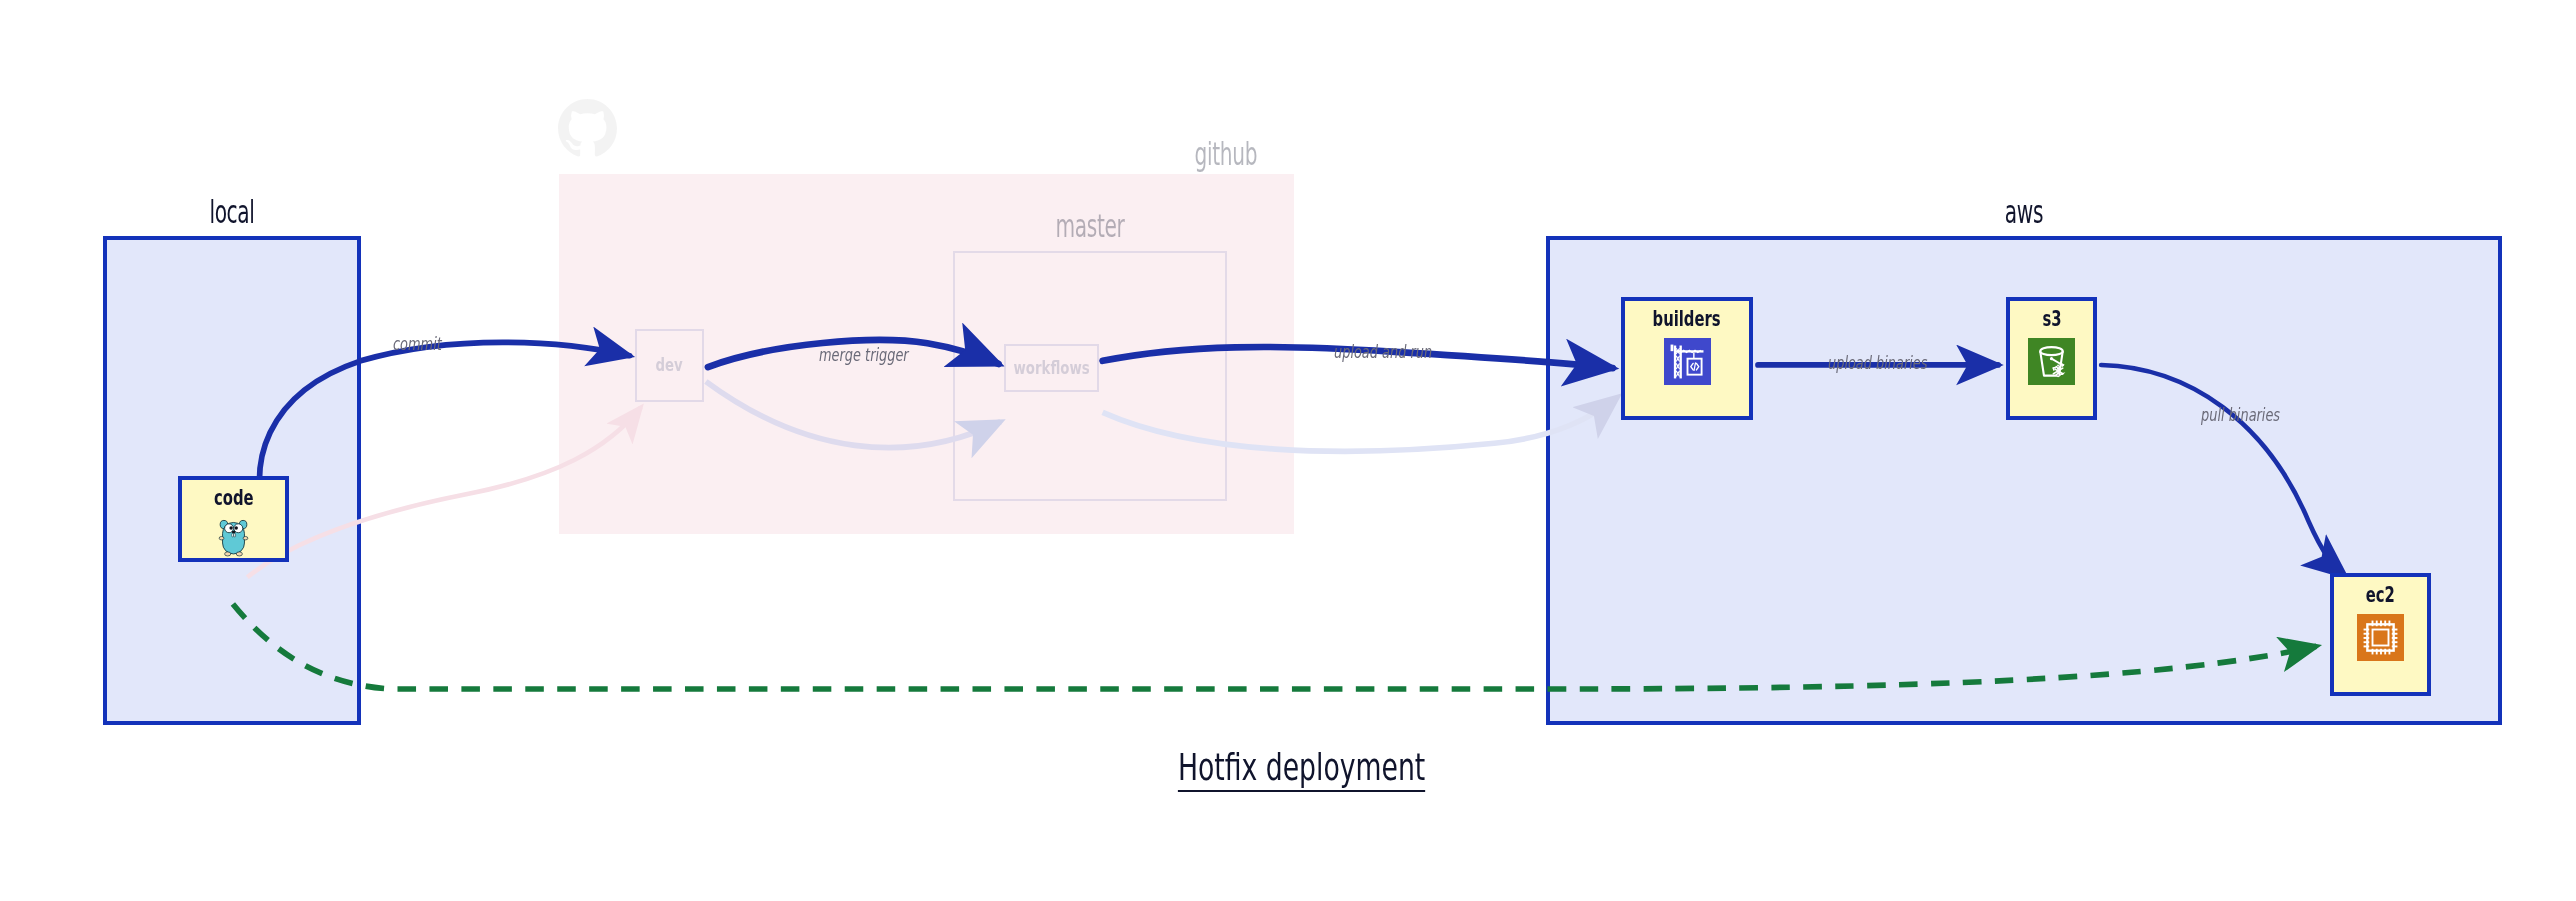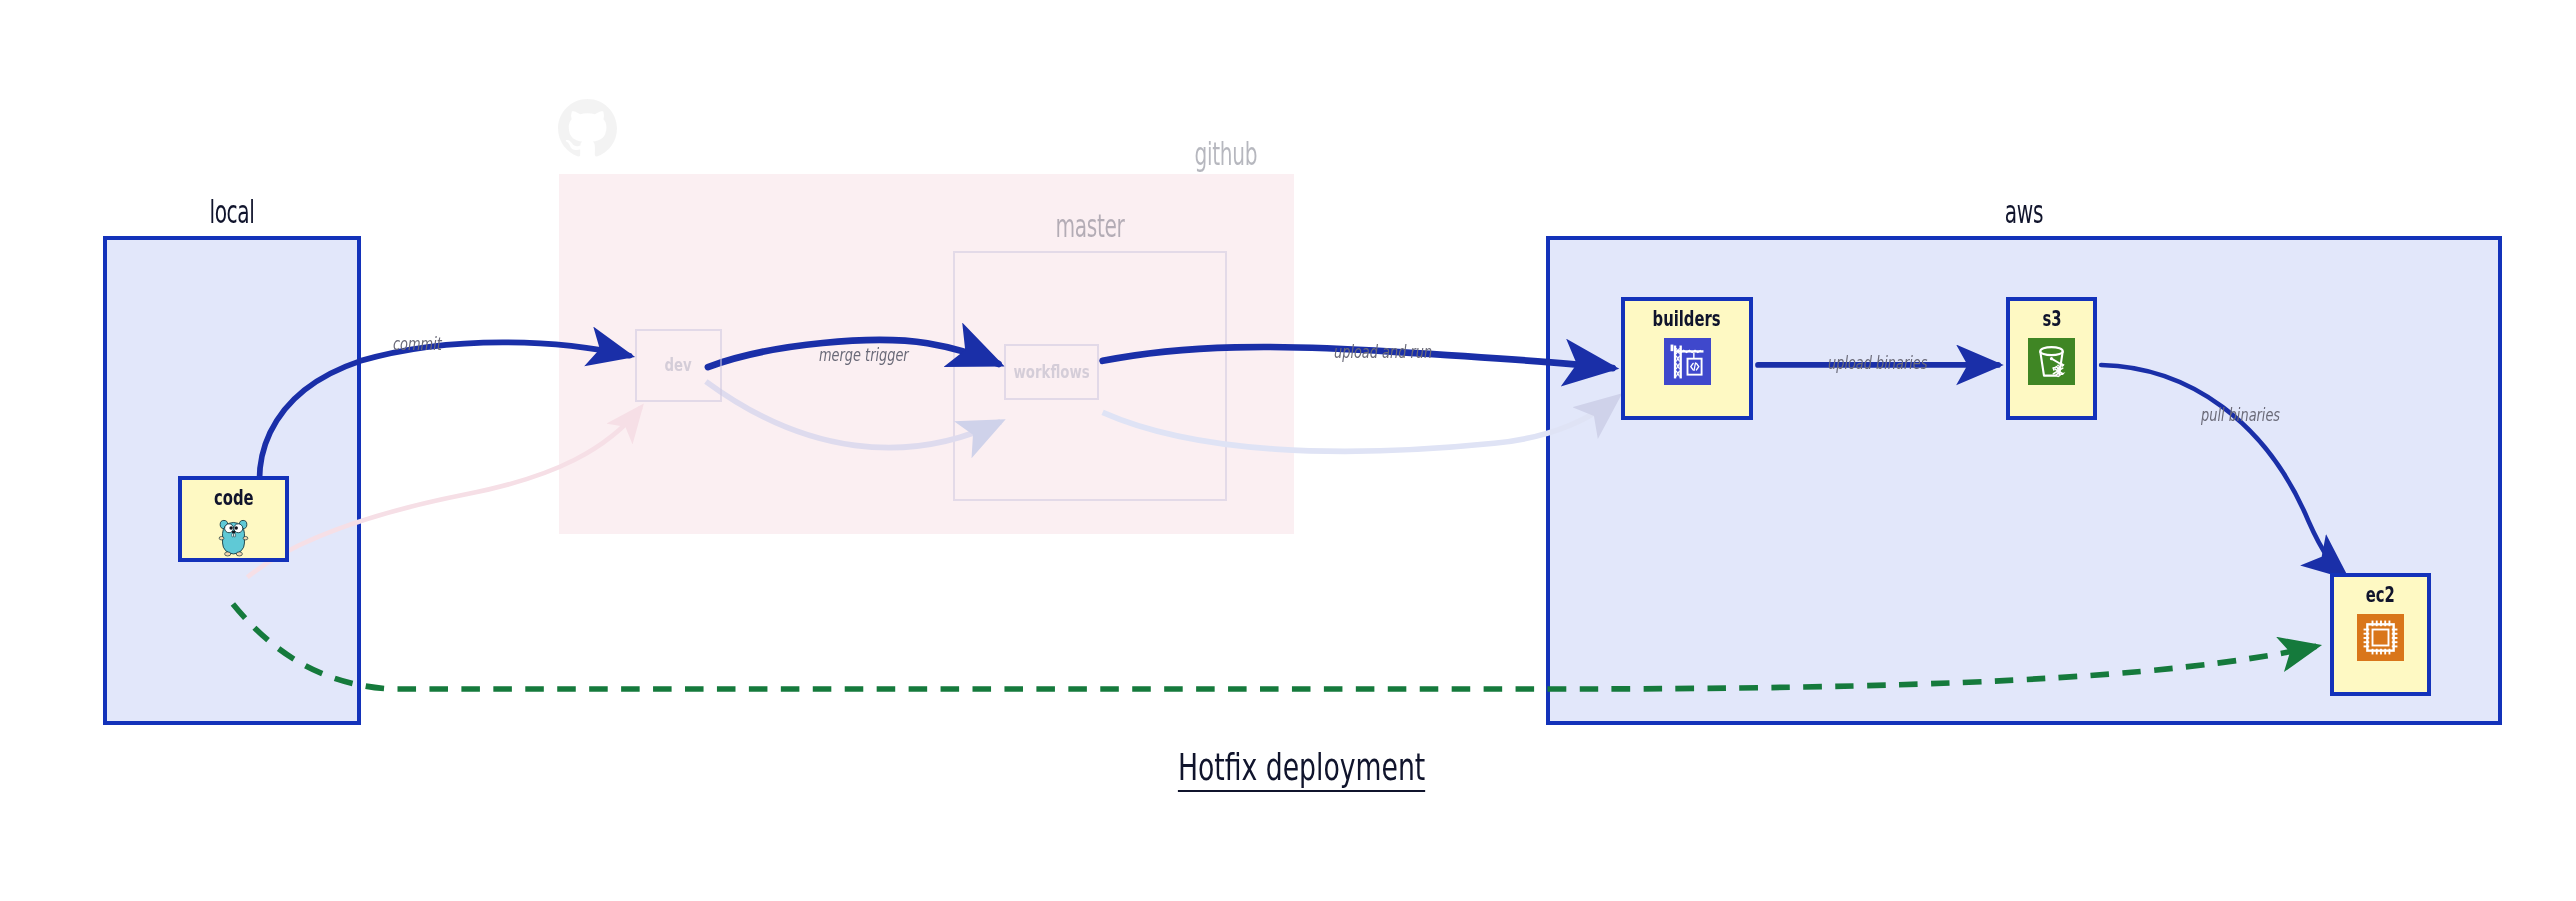--- a/index.html
+++ b/index.html
@@ -112,22 +112,22 @@
     opacity: 0.55;
     display: flex;
     align-items: center;
     justify-content: center;
   }
   .node-faded .node-title {
     margin-top: 0;
     color: #b6b2c4;
     font-size: 18.5px;
   }
-  .node-dev       { left: 635px; top: 329px; width: 87px; height: 73px; }
-  .node-workflows { left: 1004px; top: 344px; width: 95px; height: 56px; }
+  .node-dev       { left: 635px; top: 329px; width: 69px; height: 73px; }
+  .node-workflows { left: 1004px; top: 344px; width: 95px; height: 48px; }
 
   
   .octocat {
     position: absolute;
     left: 558px; top: 99px;
     width: 59px; height: 59px;
     opacity: 0.30;
   }
 
   

